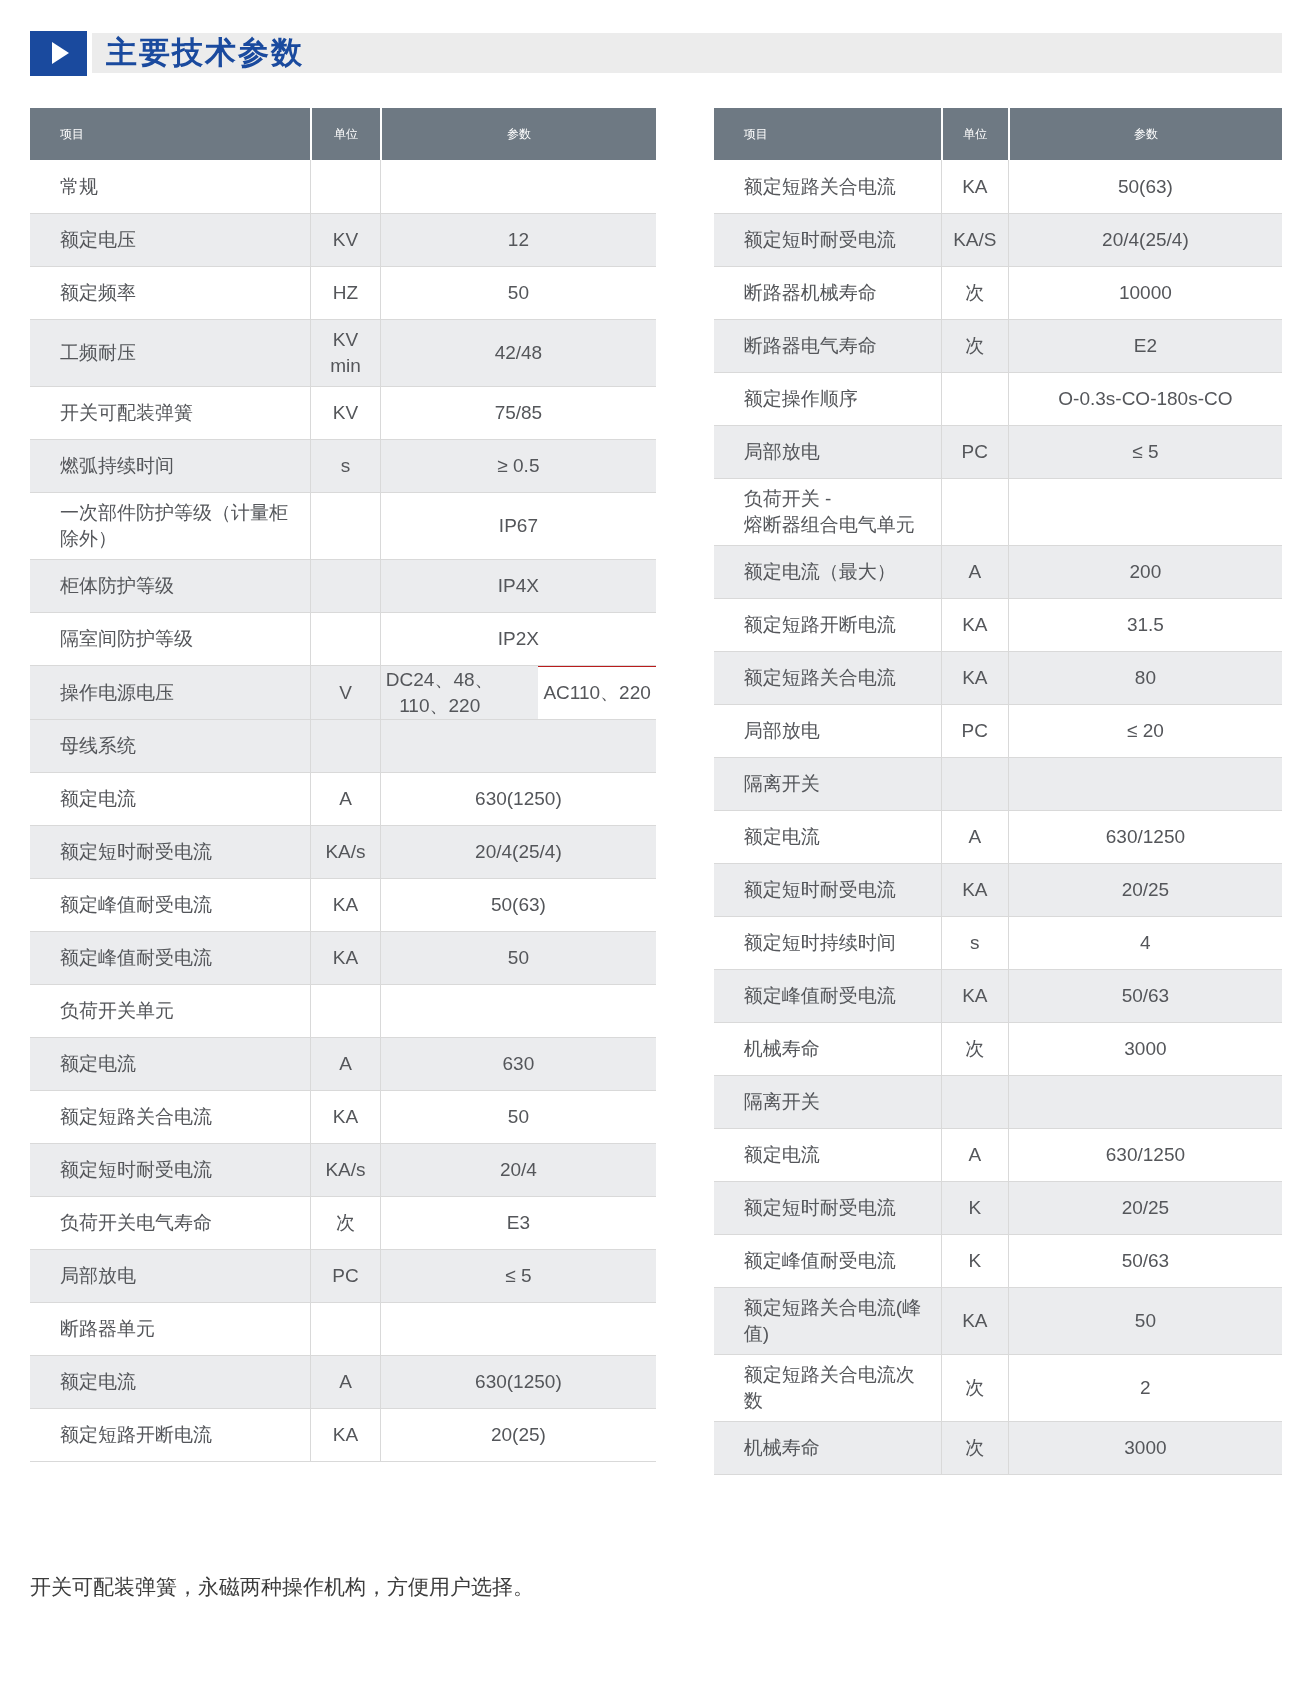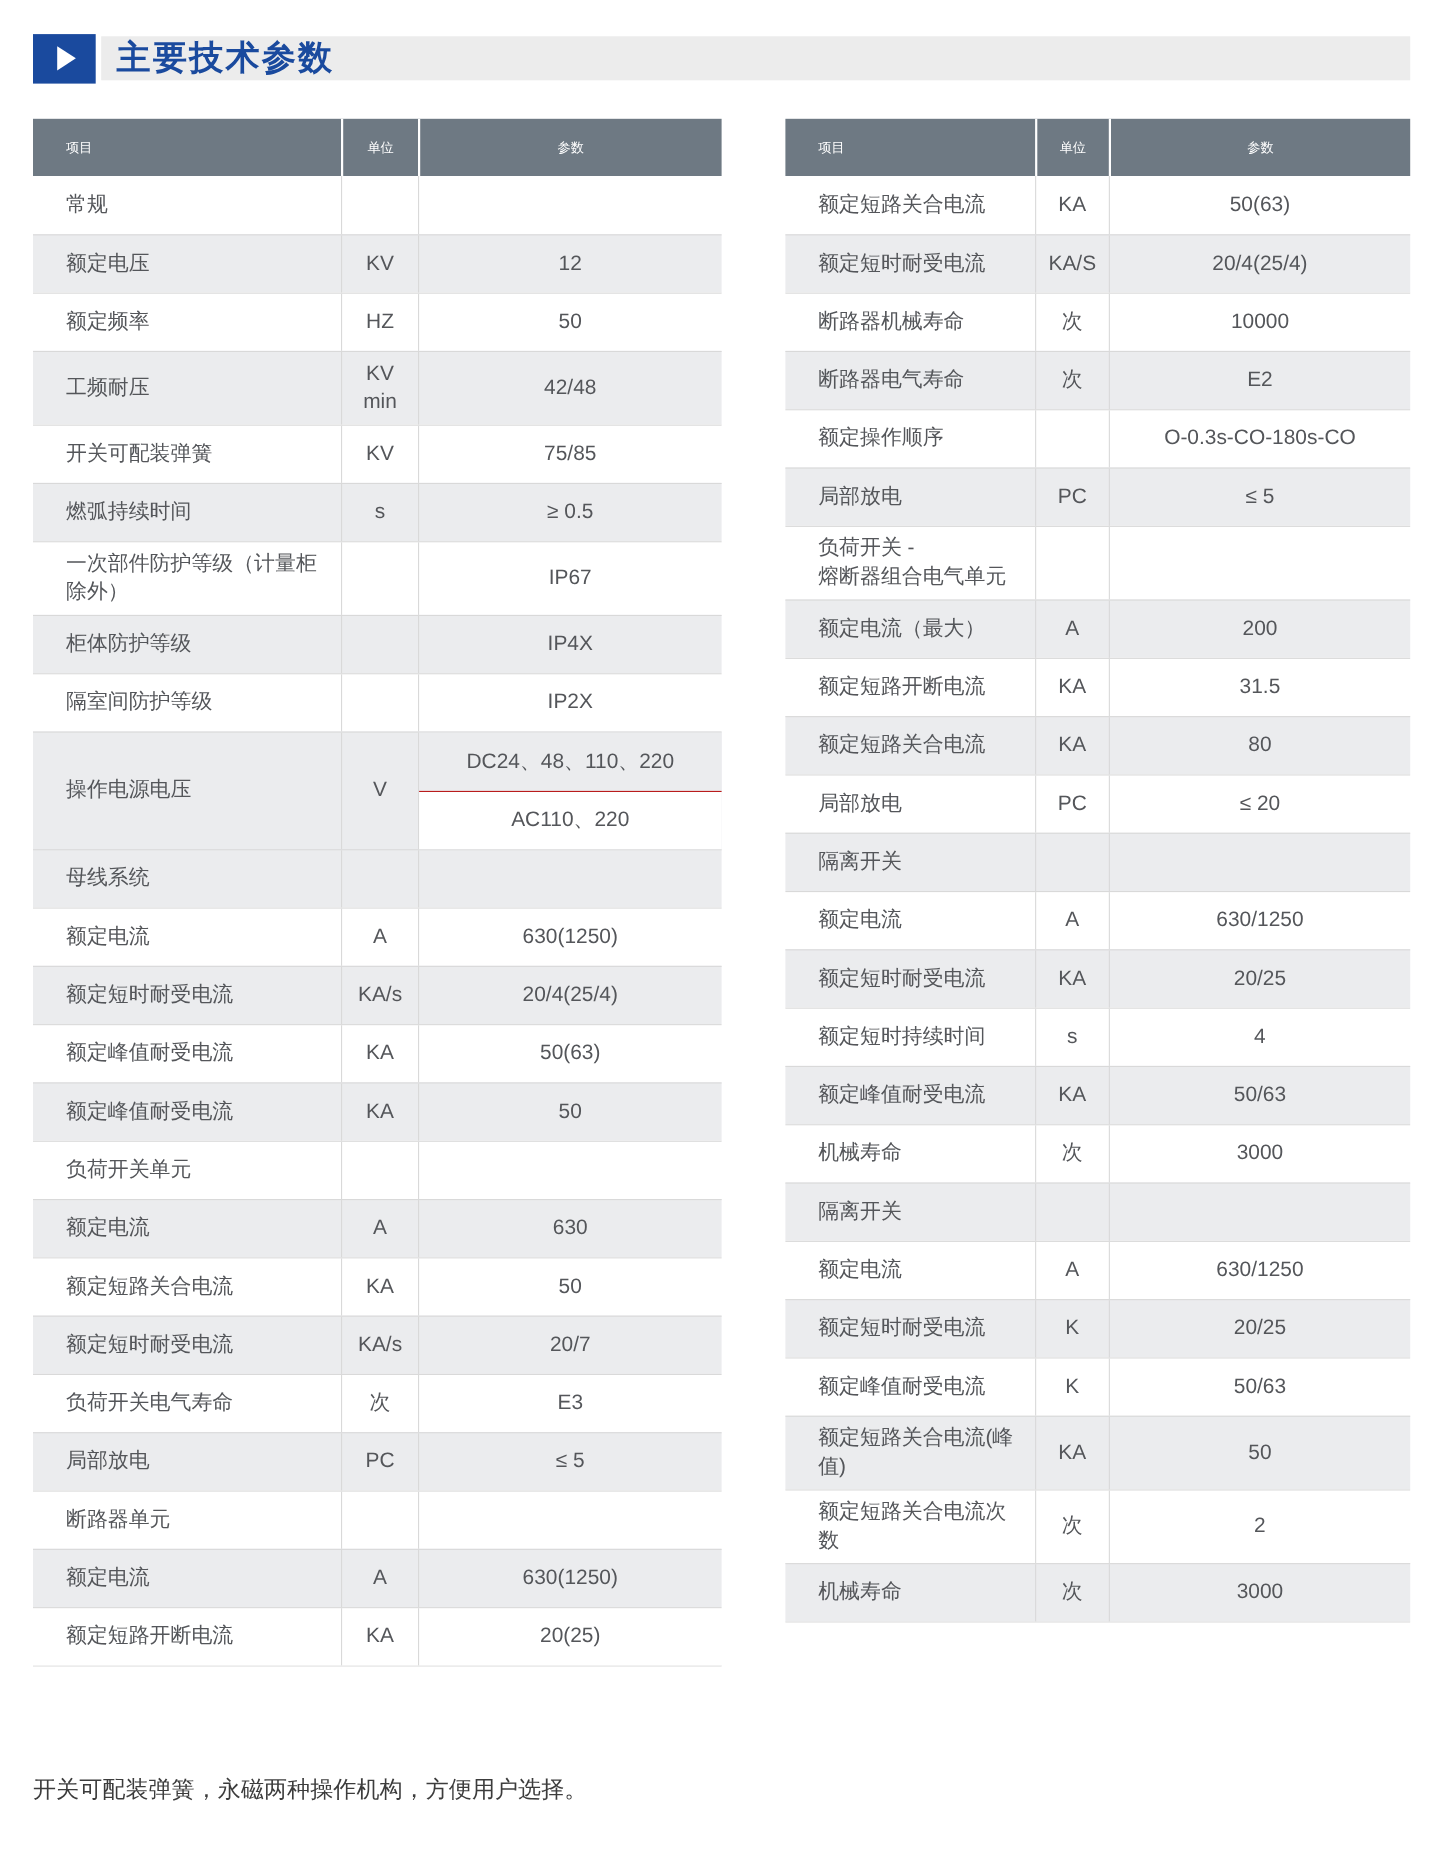--- a/index.html
+++ b/index.html
@@ -48,21 +48,21 @@
   .cell {
     display:flex; align-items:center; padding-top:7px; padding-bottom:7px;
     line-height:26px; white-space:pre-line;
   }
   .cell.c0 { padding-left:30px; padding-right:8px; text-align:left; }
   .cell.c1, .cell.c2 { justify-content:center; text-align:center; }
   .t-head .cell { font-weight:normal; }
   .t-head .cell.c1, .t-head .cell.c2 { border-left:2px solid #ffffff; }
   .t-row .cell.c1, .t-row .cell.c2, .t-row .split { border-left:1px solid #d9d9d9; }
   
-  .split { display:flex; flex-direction:column; padding:0; }
+  .split { display:flex; flex-direction:row; padding:0;gap:40px; }
   .split .sub {
     flex:1; min-height:53px; display:flex; align-items:center; justify-content:center;
     text-align:center; line-height:26px;
   }
   .split .sub + .sub { border-top:1px solid #b91c1c; }
   .split .sub.plain { background:#ffffff; }
   .split .sub.shade { background:var(--stripe_gray,#ebecee); }
   
   .footer-note { margin:98px 30px 0 30px; font-size:21px; color:#3c3c3c; }
 </style>
@@ -176,21 +176,21 @@
           <div class="cell c2">630</div>
         </div>
         <div class="t-row plain">
           <div class="cell c0">额定短路关合电流</div>
           <div class="cell c1">KA</div>
           <div class="cell c2">50</div>
         </div>
         <div class="t-row shade">
           <div class="cell c0">额定短时耐受电流</div>
           <div class="cell c1">KA/s</div>
-          <div class="cell c2">20/7</div>
+          <div class="cell c2">20/4</div>
         </div>
         <div class="t-row plain">
           <div class="cell c0">负荷开关电气寿命</div>
           <div class="cell c1">次</div>
           <div class="cell c2">E3</div>
         </div>
         <div class="t-row shade">
           <div class="cell c0">局部放电</div>
           <div class="cell c1">PC</div>
           <div class="cell c2">≤ 5</div>

